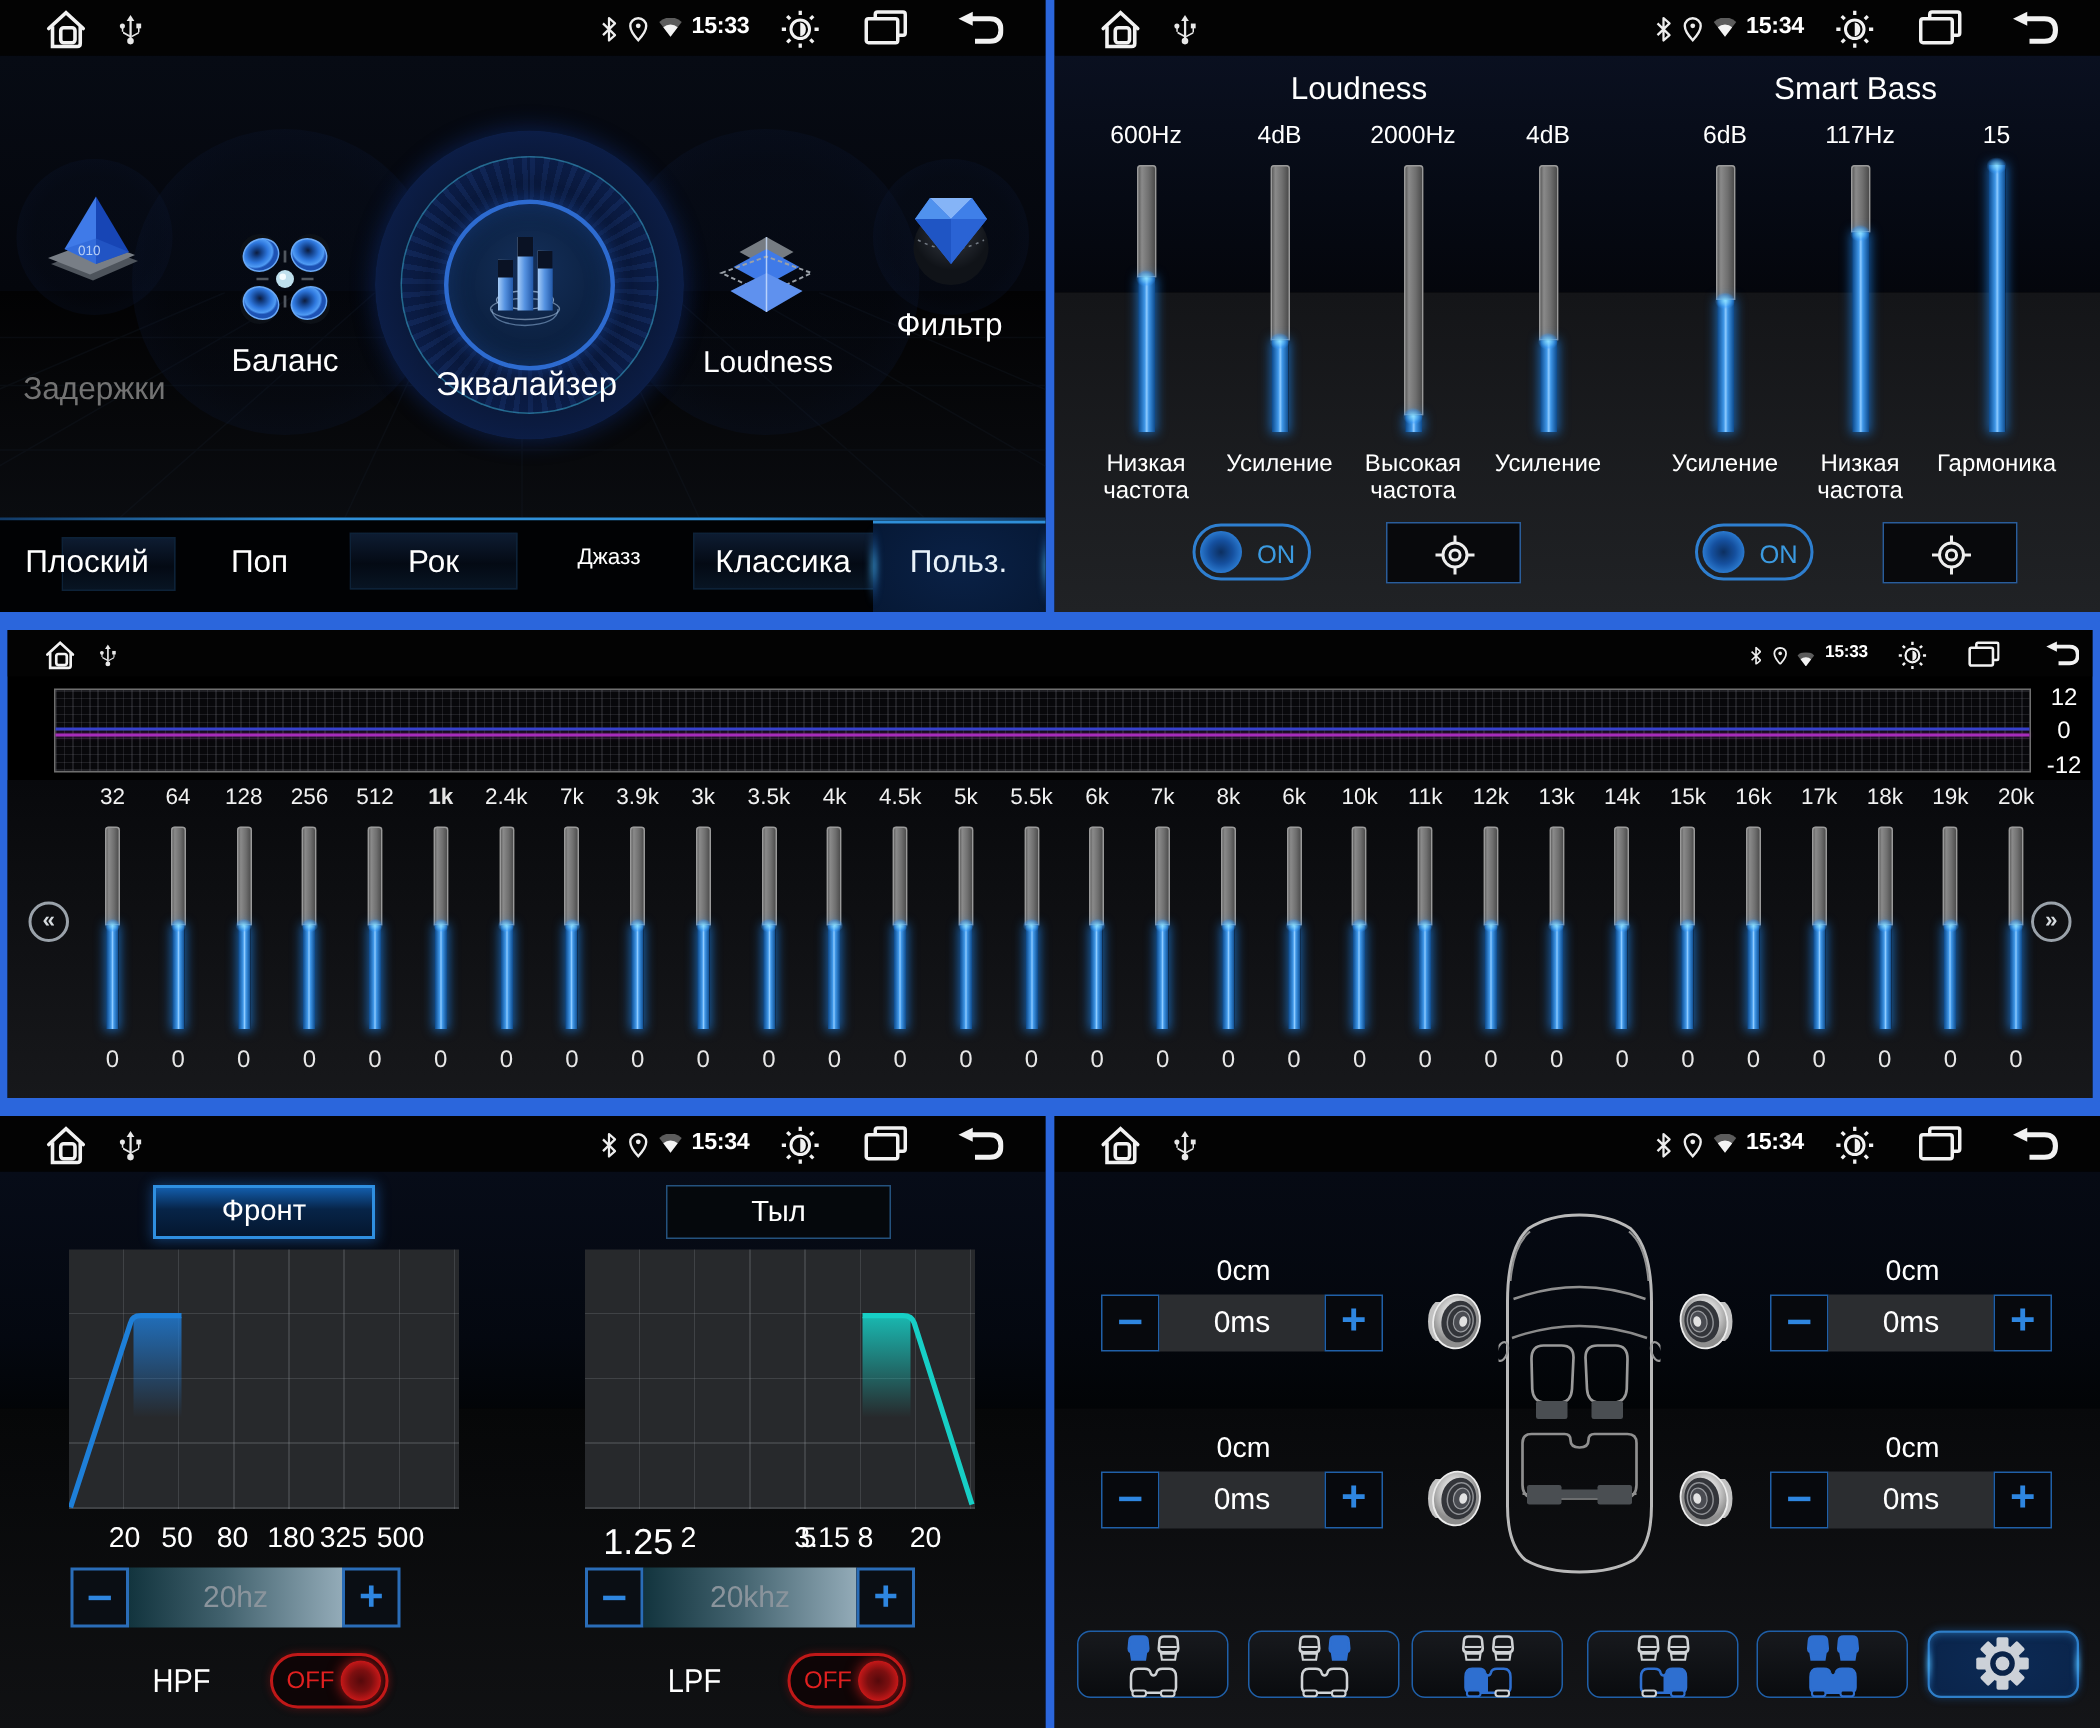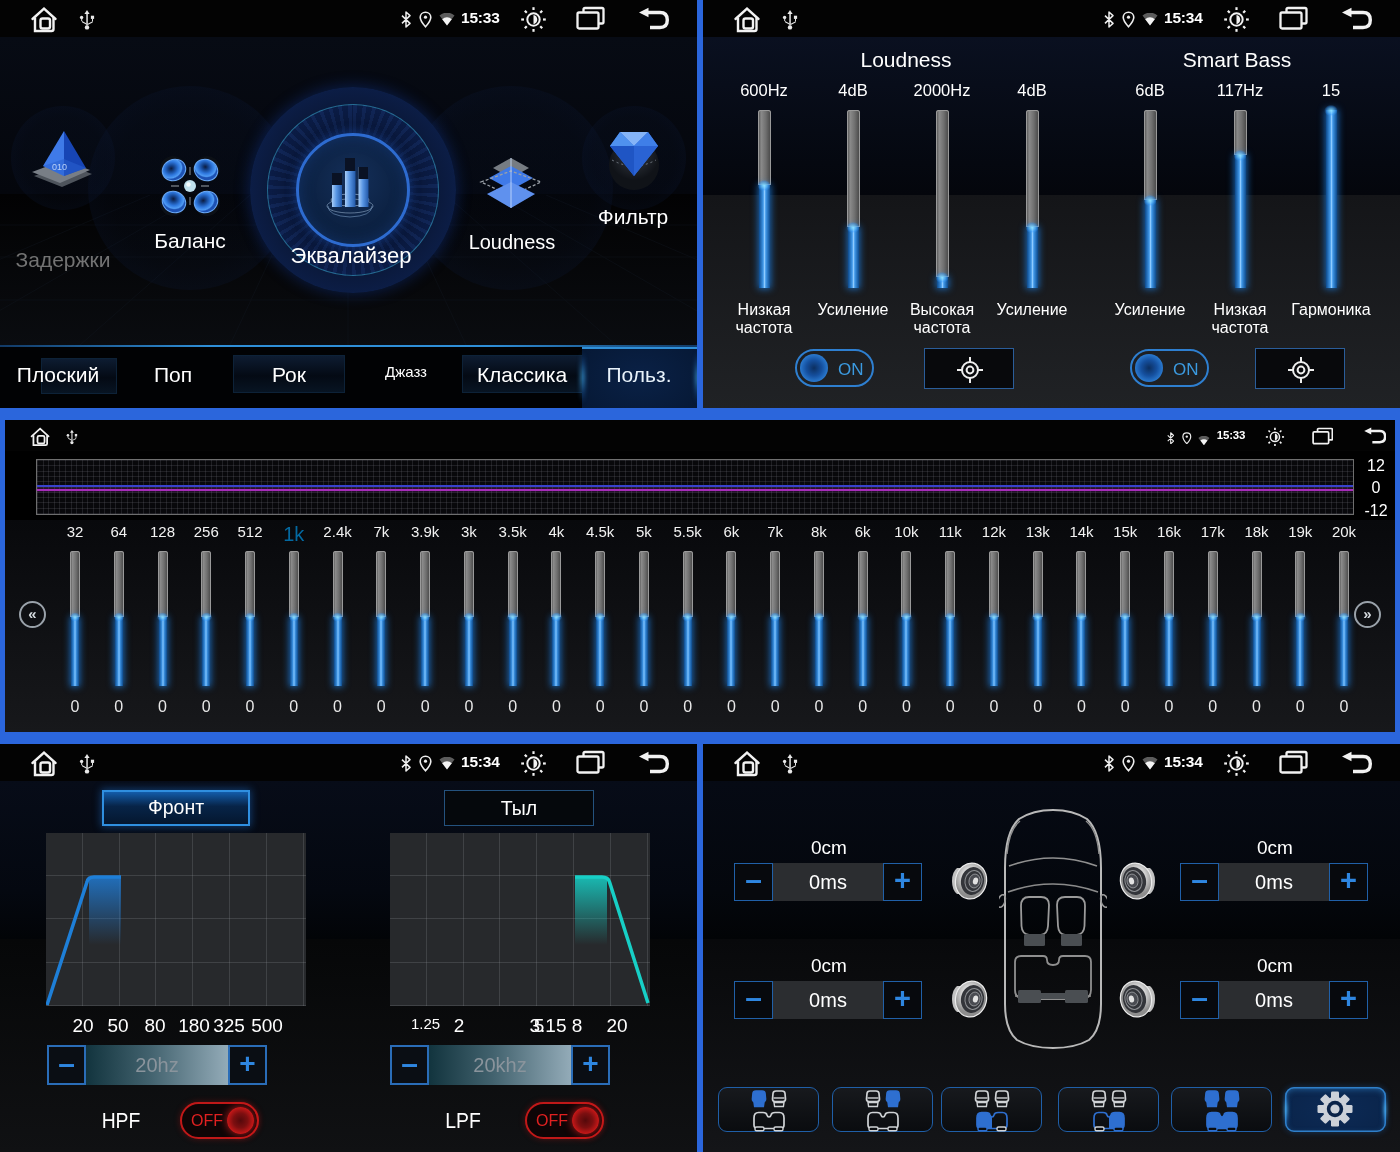--- a/index.html
+++ b/index.html
@@ -337,21 +337,21 @@
       <div class="a" style="left: 201.28px; top: 103px; transform: translateX(-50%); color: rgb(242, 242, 242); font-size: 15px; white-space: nowrap;">256</div>
       <div class="a" style="left: 196.28px; top: 131px; width: 10px; height: 66px; border-radius: 2.5px 2.5px 0px 0px; background: linear-gradient(90deg, rgb(74, 74, 74), rgb(138, 138, 138) 25%, rgb(111, 111, 111) 60%, rgb(67, 67, 67)); box-shadow: rgb(154, 154, 154) 0px 0px 0px 1px inset;"></div>
       <div class="a" style="left: 197.28px; top: 197px; width: 8px; height: 69px; background: linear-gradient(90deg, rgb(13, 74, 140), rgb(63, 151, 232) 38%, rgb(142, 203, 255) 50%, rgb(63, 151, 232) 62%, rgb(13, 74, 140)); box-shadow: rgba(30, 130, 230, 0.75) 0px 0px 7px 1px;"></div>
       <div class="a" style="left: 194.03px; top: 191.49px; width: 14.5px; height: 11.6px; background: radial-gradient(50% 50%, rgba(140, 225, 255, 0.9), rgba(60, 160, 255, 0.4) 55%, transparent 75%);"></div>
       <div class="a" style="left: 201.28px; top: 278px; transform: translateX(-50%); color: rgb(232, 232, 232); font-size: 16px;">0</div>
       <div class="a" style="left: 245.04px; top: 103px; transform: translateX(-50%); color: rgb(242, 242, 242); font-size: 15px; white-space: nowrap;">512</div>
       <div class="a" style="left: 240.04px; top: 131px; width: 10px; height: 66px; border-radius: 2.5px 2.5px 0px 0px; background: linear-gradient(90deg, rgb(74, 74, 74), rgb(138, 138, 138) 25%, rgb(111, 111, 111) 60%, rgb(67, 67, 67)); box-shadow: rgb(154, 154, 154) 0px 0px 0px 1px inset;"></div>
       <div class="a" style="left: 241.04px; top: 197px; width: 8px; height: 69px; background: linear-gradient(90deg, rgb(13, 74, 140), rgb(63, 151, 232) 38%, rgb(142, 203, 255) 50%, rgb(63, 151, 232) 62%, rgb(13, 74, 140)); box-shadow: rgba(30, 130, 230, 0.75) 0px 0px 7px 1px;"></div>
       <div class="a" style="left: 237.79px; top: 191.49px; width: 14.5px; height: 11.6px; background: radial-gradient(50% 50%, rgba(140, 225, 255, 0.9), rgba(60, 160, 255, 0.4) 55%, transparent 75%);"></div>
       <div class="a" style="left: 245.04px; top: 278px; transform: translateX(-50%); color: rgb(232, 232, 232); font-size: 16px;">0</div>
-      <div class="a" style="left: 288.8px; top: 103px; transform: translateX(-50%); color: #0369a1; font-size: 20px; white-space: nowrap;">1k</div>
+      <div class="a" style="left: 288.8px; top: 103px; transform: translateX(-50%); color: #e5e5e5; font-size: 15px; white-space: nowrap; font-weight: bold;">1k</div>
       <div class="a" style="left: 283.8px; top: 131px; width: 10px; height: 66px; border-radius: 2.5px 2.5px 0px 0px; background: linear-gradient(90deg, rgb(74, 74, 74), rgb(138, 138, 138) 25%, rgb(111, 111, 111) 60%, rgb(67, 67, 67)); box-shadow: rgb(154, 154, 154) 0px 0px 0px 1px inset;"></div>
       <div class="a" style="left: 284.8px; top: 197px; width: 8px; height: 69px; background: linear-gradient(90deg, rgb(13, 74, 140), rgb(63, 151, 232) 38%, rgb(142, 203, 255) 50%, rgb(63, 151, 232) 62%, rgb(13, 74, 140)); box-shadow: rgba(30, 130, 230, 0.75) 0px 0px 7px 1px;"></div>
       <div class="a" style="left: 281.55px; top: 191.49px; width: 14.5px; height: 11.6px; background: radial-gradient(50% 50%, rgba(140, 225, 255, 0.9), rgba(60, 160, 255, 0.4) 55%, transparent 75%);"></div>
       <div class="a" style="left: 288.8px; top: 278px; transform: translateX(-50%); color: rgb(232, 232, 232); font-size: 16px;">0</div>
       <div class="a" style="left: 332.56px; top: 103px; transform: translateX(-50%); color: rgb(242, 242, 242); font-size: 15px; white-space: nowrap;">2.4k</div>
       <div class="a" style="left: 327.56px; top: 131px; width: 10px; height: 66px; border-radius: 2.5px 2.5px 0px 0px; background: linear-gradient(90deg, rgb(74, 74, 74), rgb(138, 138, 138) 25%, rgb(111, 111, 111) 60%, rgb(67, 67, 67)); box-shadow: rgb(154, 154, 154) 0px 0px 0px 1px inset;"></div>
       <div class="a" style="left: 328.56px; top: 197px; width: 8px; height: 69px; background: linear-gradient(90deg, rgb(13, 74, 140), rgb(63, 151, 232) 38%, rgb(142, 203, 255) 50%, rgb(63, 151, 232) 62%, rgb(13, 74, 140)); box-shadow: rgba(30, 130, 230, 0.75) 0px 0px 7px 1px;"></div>
       <div class="a" style="left: 325.31px; top: 191.49px; width: 14.5px; height: 11.6px; background: radial-gradient(50% 50%, rgba(140, 225, 255, 0.9), rgba(60, 160, 255, 0.4) 55%, transparent 75%);"></div>
       <div class="a" style="left: 332.56px; top: 278px; transform: translateX(-50%); color: rgb(232, 232, 232); font-size: 16px;">0</div>
       <div class="a" style="left: 376.32px; top: 103px; transform: translateX(-50%); color: rgb(242, 242, 242); font-size: 15px; white-space: nowrap;">7k</div>
@@ -563,21 +563,21 @@
             <path d="M185 45 L217 45 L217 112 L185 112 Z" fill="url(#lg)"></path>
             <path d="M185 44 L212 44 Q218 44 219.5 49 L258 170" stroke="#17cfc6" stroke-width="3.5" fill="none"></path>
           </svg></div>
       </div>
       <div class="a" style="left: 83px; top: 271px; transform: translateX(-50%); color: rgb(255, 255, 255); font-size: 19px; white-space: nowrap;">20</div>
       <div class="a" style="left: 118px; top: 271px; transform: translateX(-50%); color: rgb(255, 255, 255); font-size: 19px; white-space: nowrap;">50</div>
       <div class="a" style="left: 155px; top: 271px; transform: translateX(-50%); color: rgb(255, 255, 255); font-size: 19px; white-space: nowrap;">80</div>
       <div class="a" style="left: 194px; top: 271px; transform: translateX(-50%); color: rgb(255, 255, 255); font-size: 19px; white-space: nowrap;">180</div>
       <div class="a" style="left: 229px; top: 271px; transform: translateX(-50%); color: rgb(255, 255, 255); font-size: 19px; white-space: nowrap;">325</div>
       <div class="a" style="left: 267px; top: 271px; transform: translateX(-50%); color: rgb(255, 255, 255); font-size: 19px; white-space: nowrap;">500</div>
-      <div class="a" style="left: 425.5px; top: 271px; transform: translateX(-50%); color: rgb(255, 255, 255); font-size: 15px; white-space: nowrap;">1.25</div>
+      <div class="a" style="left: 425.5px; top: 271px; transform: translateX(-50%); color: rgb(255, 255, 255); font-size: 24px; white-space: nowrap;">1.25</div>
       <div class="a" style="left: 459px; top: 271px; transform: translateX(-50%); color: rgb(255, 255, 255); font-size: 19px; white-space: nowrap;">2</div>
       <div class="a" style="left: 500px; top: 271px; transform: translateX(-50%); color: rgb(255, 255, 255); font-size: 19px; white-space: nowrap; margin-left: 48px;">3.15</div>
       <div class="a" style="left: 539px; top: 271px; transform: translateX(-50%); color: rgb(255, 255, 255); font-size: 19px; white-space: nowrap;">5</div>
       <div class="a" style="left: 577px; top: 271px; transform: translateX(-50%); color: rgb(255, 255, 255); font-size: 19px; white-space: nowrap;">8</div>
       <div class="a" style="left: 617px; top: 271px; transform: translateX(-50%); color: rgb(255, 255, 255); font-size: 19px; white-space: nowrap;">20</div>
     </div>
   <div id="p4rows">
       <div class="a" style="left: 47px; top: 301px; width: 39px; height: 40px; border: 2px solid rgb(42, 109, 184); box-sizing: border-box; background: rgb(10, 14, 20); color: rgb(46, 134, 224); font-size: 30px; text-align: center; line-height: 33px; font-weight: bold;">–</div>
       <div class="a" style="left: 86px; top: 301px; width: 142px; height: 40px; background: linear-gradient(90deg, rgb(18, 52, 62), rgb(66, 98, 110) 45%, rgb(147, 171, 184));">
         <div class="a" style="left: 0px; top: 0px; width: 142px; height: 40px; color: rgb(138, 148, 156); font-size: 20px; text-align: center; line-height: 40px;">20hz</div>

